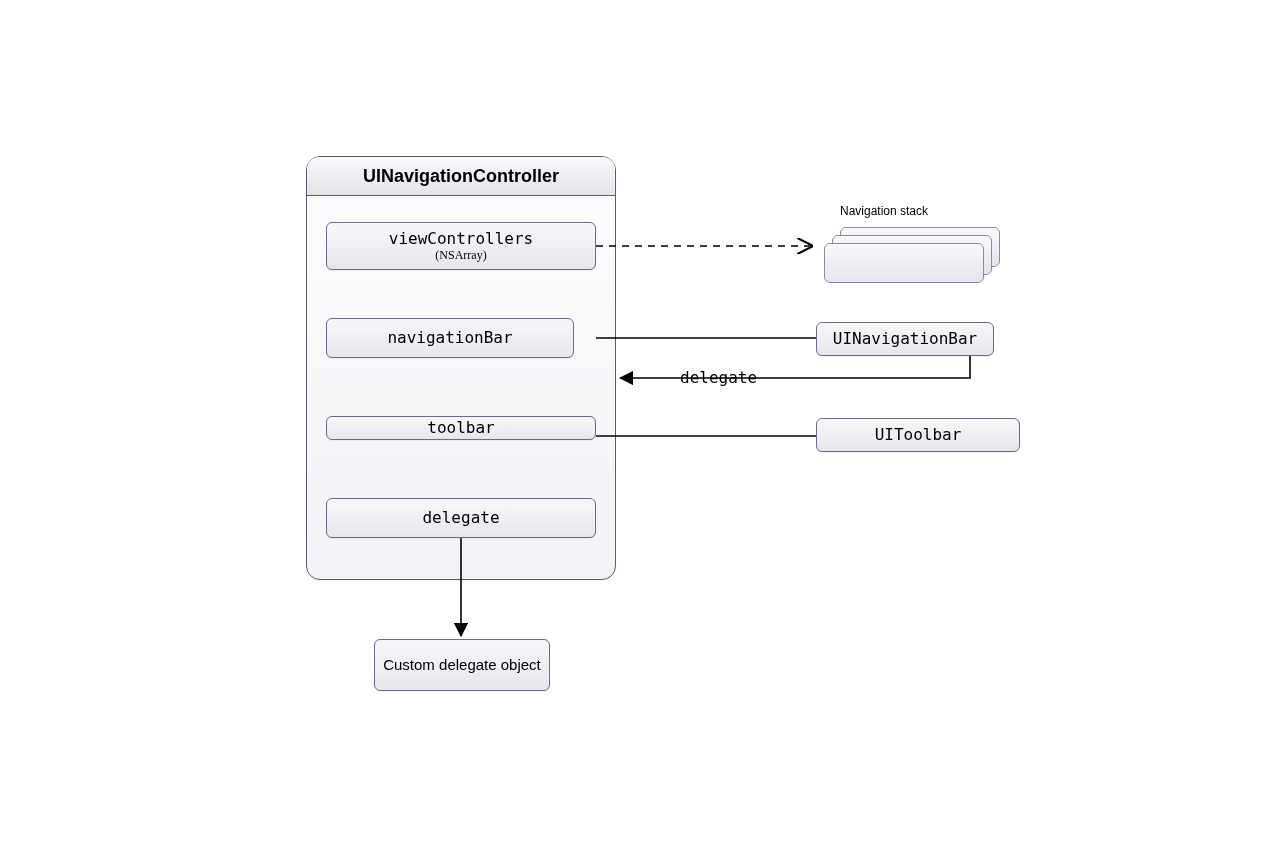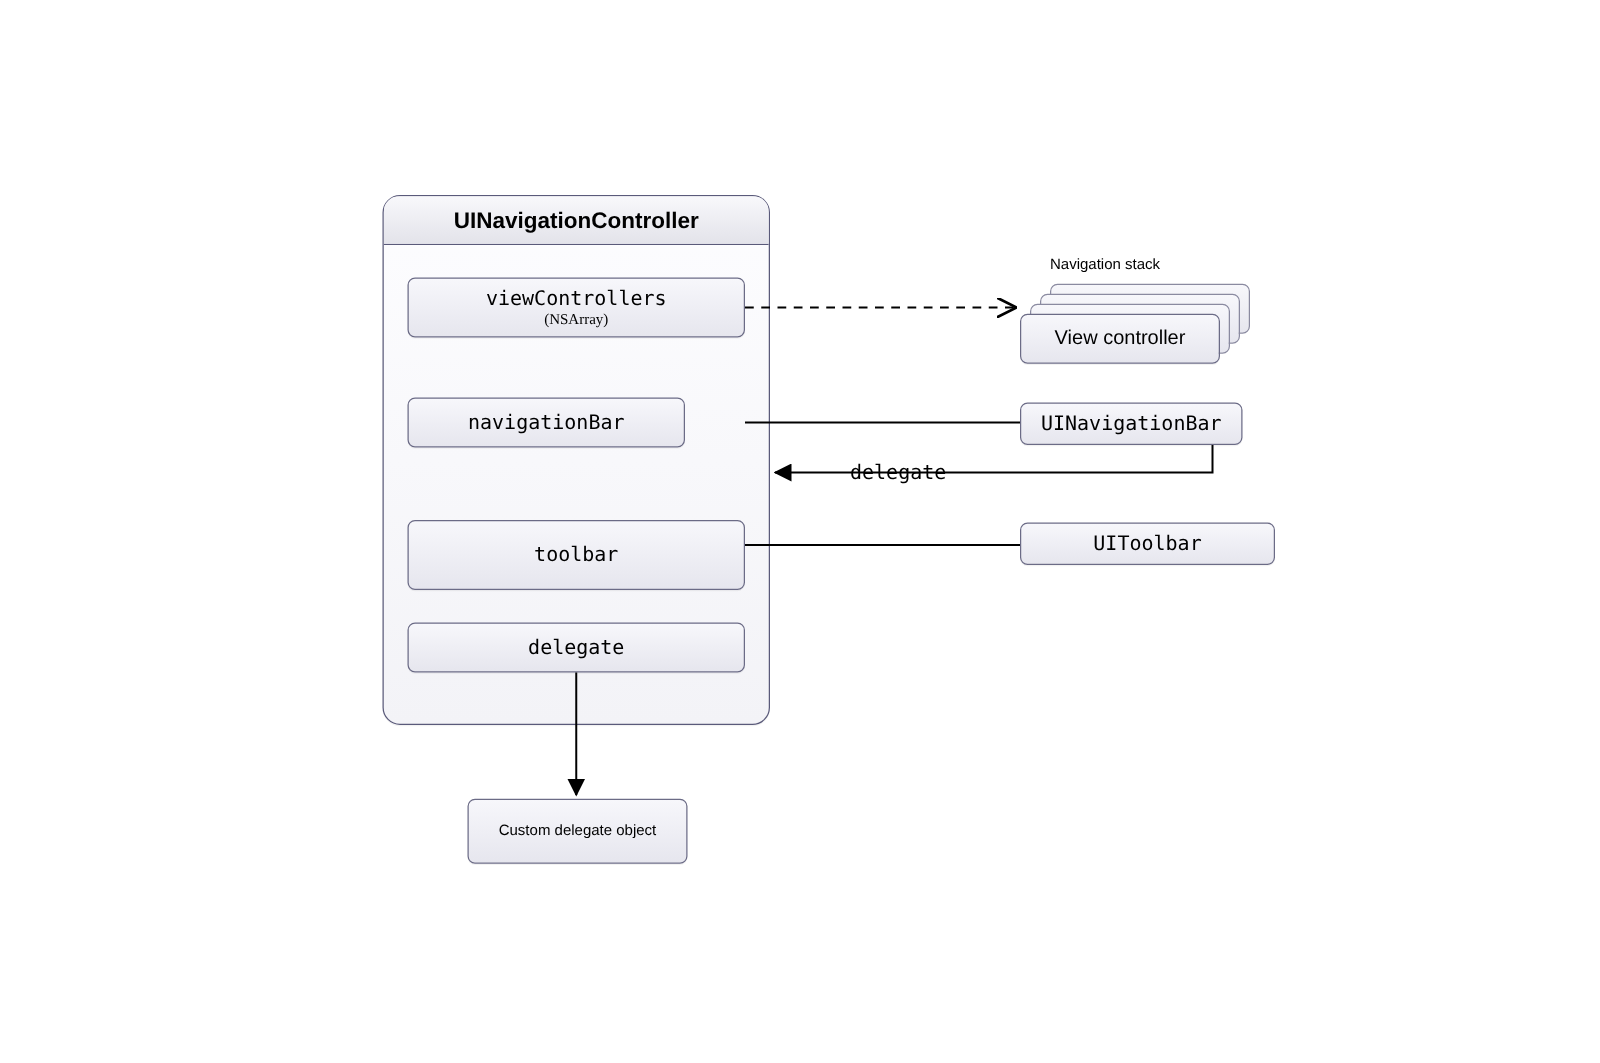--- a/index.html
+++ b/index.html
@@ -65,51 +65,48 @@
     <div class="container-header">
       <span>UINavigationController</span>
     </div>
   </div>
 
   <div class="node" style="left:326px;top:222px;width:270px;height:48px;">
     <span class="main">viewControllers</span>
     <span class="sub">(NSArray)</span>
   </div>
 
-  <div class="node" style="left:326px;top:318px;width:222px;height:40px;">
+  <div class="node" style="left:326px;top:318px;width:248px;height:40px;">
     <span class="main">navigationBar</span>
   </div>
 
-  <div class="node" style="left:326px;top:416px;width:270px;height:56px;">
+  <div class="node" style="left:326px;top:416px;width:270px;height:24px;">
     <span class="main">toolbar</span>
   </div>
 
   <div class="node" style="left:326px;top:498px;width:270px;height:40px;">
     <span class="main">delegate</span>
   </div>
 
   <div class="plain-label" style="left:840px;top:204px;">Navigation stack</div>
 
   <div class="stack-card" style="left:840px;top:227px;width:160px;height:40px;"></div>
   <div class="stack-card" style="left:832px;top:235px;width:160px;height:40px;"></div>
   <div class="stack-card" style="left:824px;top:243px;width:160px;height:40px;"></div>
-  <div class="node sans" style="left:816px;top:251px;width:160px;height:40px;">
-    <span class="main">View controller</span>
-  </div>
 
   <div class="node" style="left:816px;top:322px;width:178px;height:34px;">
     <span class="main">UINavigationBar</span>
   </div>
 
   <div class="node" style="left:816px;top:418px;width:204px;height:34px;">
     <span class="main">UIToolbar</span>
   </div>
 
   <div class="node sans" style="left:374px;top:639px;width:176px;height:52px;">
-    <span class="main" style="font-size:12px;line-height:1.15;">Custom delegate object</span>
+    <span class="main" style="font-size:15px;line-height:1.15;">Custom delegate object</span>
   </div>
 
   <div class="mono-label" style="left:680px;top:368px;">delegate</div>
 
   <svg class="overlay" width="1280" height="850">
     <defs>
       <marker id="arrow-solid" viewBox="0 0 12 12" refX="11" refY="6" markerWidth="9" markerHeight="9" orient="auto-start-reverse">
         <path d="M0,0 L12,6 L0,12 Z" fill="#000"></path>
       </marker>
       <marker id="arrow-open" viewBox="0 0 12 12" refX="11" refY="6" markerWidth="10" markerHeight="10" orient="auto-start-reverse">

